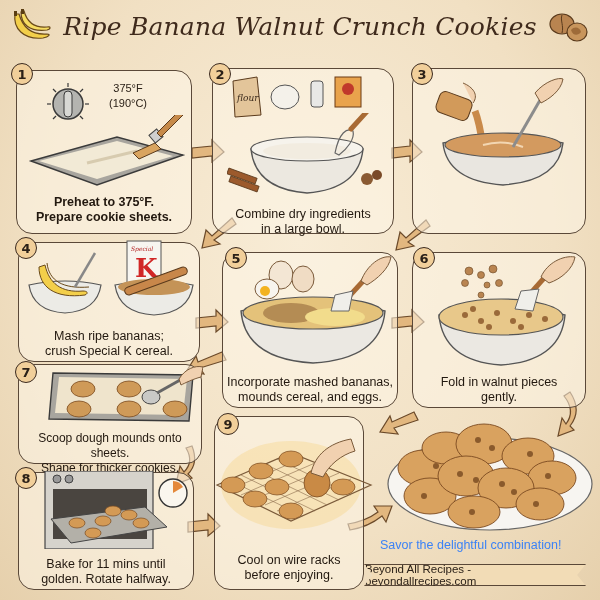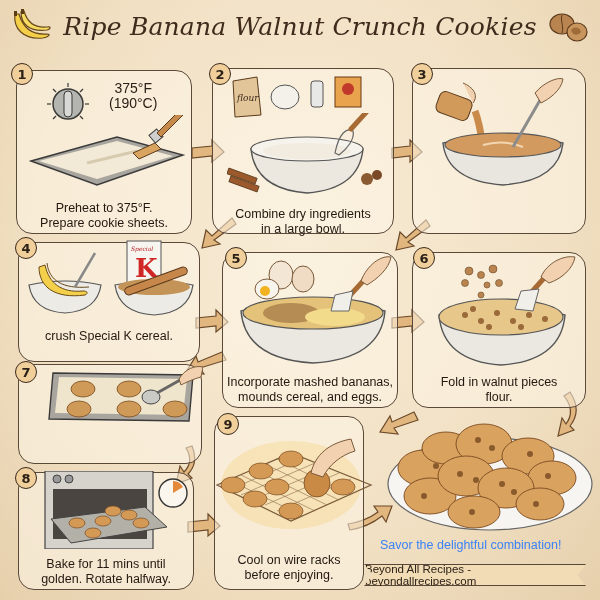--- a/index.html
+++ b/index.html
@@ -107,33 +107,33 @@
     <g stroke="#3a3a3a" stroke-width="1.2">
       <line x1="25" y1="4" x2="25" y2="8"></line>
         <line x1="40" y1="10" x2="37" y2="13"></line>
       <line x1="46" y1="25" x2="42" y2="25"></line>
         <line x1="10" y1="10" x2="13" y2="13"></line>
       <line x1="4" y1="25" x2="8" y2="25"></line>
         <line x1="40" y1="40" x2="37" y2="37"></line>
       <line x1="10" y1="40" x2="13" y2="37"></line>
     </g>
   </svg>
-  <div class="art" style="left:92px;top:10px;font-family:'Liberation Sans',sans-serif;font-size:14px;line-height:15px;text-align:center;">
+  <div class="art" style="left:92px;top:10px;font-family:'Liberation Sans',sans-serif;font-size:11px;line-height:15px;text-align:center;">
     <div>375°F</div>
     <div>(190°C)</div>
   </div>
   <svg class="art" style="left:10px;top:44px;width:160px;height:80px;" viewBox="0 0 160 80">
     <path d="M4 46 L90 22 L156 40 L70 70 Z" fill="#a8a59e" stroke="#3a3a3a" stroke-width="1.4"></path>
     <path d="M12 46 L90 26 L146 41 L70 64 Z" fill="#f2ead6"></path>
     <path d="M60 48 L110 36" stroke="#c6b796" stroke-width="3" opacity="0.6"></path>
     <path d="M106 38 L128 28 L134 34 L112 44 Z" fill="#d9a45f" stroke="#5a3a1c" stroke-width="1"></path>
     <rect x="124" y="16" width="10" height="10" transform="rotate(-40 129 21)" fill="#cfcfcf" stroke="#444" stroke-width="1"></rect>
     <path d="M130 18 L152 -4 L156 0 L134 22 Z" fill="#c68a4a" stroke="#5a3a1c" stroke-width="1"></path>
   </svg>
-  <div class="caption" style="top:130px;">
+  <div class="caption" style="top:124px;font-weight:bold;">
     <div>Preheat to 375°F.</div>
     <div>Prepare cookie sheets.</div>
   </div>
 </div>
 
 <div class="panel" style="left:212px;top:68px;width:182px;height:166px;">
   <div class="step-num" style="left:-4px;top:-6px;">2</div>
   <svg class="art" style="left:14px;top:2px;width:160px;height:50px;" viewBox="0 0 160 50">
     <path d="M6 10 L30 6 L34 44 L8 46 Z" fill="#e3c59a" stroke="#5a3a1c" stroke-width="1"></path>
     <text x="10" y="30" font-size="9" font-family="DejaVu Serif, serif" font-style="italic" fill="#3a2a1c">flour</text>
@@ -185,20 +185,21 @@
   </svg>
   <svg class="art" style="left:92px;top:-6px;width:86px;height:82px;" viewBox="0 0 86 82">
     <rect x="16" y="4" width="34" height="42" fill="#f7f5f0" stroke="#555" stroke-width="1"></rect>
     <text x="20" y="14" font-size="6" fill="#b21f1f" font-family="DejaVu Serif, serif" font-style="italic">Special</text>
     <text x="24" y="40" font-size="26" font-weight="bold" fill="#d12626" font-family="DejaVu Serif, serif">K</text>
     <path d="M4 48 Q43 40 82 48 Q78 76 43 78 Q8 76 4 48 Z" fill="#ecebe6" stroke="#555" stroke-width="1.2"></path>
     <ellipse cx="43" cy="50" rx="36" ry="8" fill="#c49357"></ellipse>
     <rect x="12" y="40" width="66" height="8" rx="4" transform="rotate(-20 45 44)" fill="#c8874a" stroke="#5a3a1c" stroke-width="1"></rect>
   </svg>
   <div class="caption" style="top:86px;">
+    <div>Mash ripe bananas;</div>
     <div>crush Special K cereal.</div>
   </div>
 </div>
 
 <div class="panel" style="left:222px;top:252px;width:176px;height:156px;">
   <div class="step-num" style="left:2px;top:-6px;">5</div>
   <svg class="art" style="left:8px;top:2px;width:164px;height:114px;" viewBox="0 0 164 114">
     <ellipse cx="50" cy="20" rx="12" ry="14" fill="#f3e6d4" stroke="#7a5a3a" stroke-width="1"></ellipse>
     <ellipse cx="72" cy="24" rx="11" ry="13" fill="#f0dcc4" stroke="#7a5a3a" stroke-width="1"></ellipse>
     <ellipse cx="36" cy="34" rx="12" ry="10" fill="#f7f4ee" stroke="#7a5a3a" stroke-width="1"></ellipse>
@@ -241,40 +242,44 @@
       <circle cx="64" cy="72" r="3"></circle>
         <circle cx="96" cy="72" r="3"></circle>
         <circle cx="48" cy="54" r="3"></circle>
     </g>
     <path d="M104 40 L120 22" stroke="#a86a34" stroke-width="5"></path>
     <path d="M96 36 L114 34 L108 56 L90 54 Z" fill="#f0efea" stroke="#666" stroke-width="1"></path>
     <path d="M116 22 C122 8 138 0 150 2 C148 14 136 24 124 28 Z" fill="#f1d1b0" stroke="#7a5a3a" stroke-width="1"></path>
   </svg>
   <div class="caption" style="top:122px;">
     <div>Fold in walnut pieces</div>
-    <div>flour.</div>
+    <div>gently.</div>
   </div>
 </div>
 
 <div class="panel" style="left:18px;top:364px;width:184px;height:100px;">
   <div class="step-num" style="left:-4px;top:-4px;">7</div>
   <svg class="art" style="left:14px;top:0px;width:170px;height:64px;" viewBox="0 0 170 64">
     <path d="M20 8 L160 10 L156 56 L16 54 Z" fill="#a8a59e" stroke="#3a3a3a" stroke-width="1.4"></path>
     <path d="M26 12 L154 14 L150 50 L22 48 Z" fill="#efe4cc"></path>
     <g fill="#cf9a58" stroke="#7a4a20" stroke-width="0.8">
       <ellipse cx="50" cy="24" rx="12" ry="8"></ellipse>
         <ellipse cx="96" cy="24" rx="12" ry="8"></ellipse>
       <ellipse cx="46" cy="44" rx="12" ry="8"></ellipse>
         <ellipse cx="96" cy="44" rx="12" ry="8"></ellipse>
       <ellipse cx="142" cy="44" rx="12" ry="8"></ellipse>
     </g>
     <ellipse cx="118" cy="32" rx="9" ry="7" fill="#c9c9c6" stroke="#444" stroke-width="1"></ellipse>
     <path d="M124 28 L156 10" stroke="#666" stroke-width="3"></path>
     <path d="M146 14 C152 4 162 0 170 2 L168 12 C160 14 152 18 148 20 Z" fill="#f1d1b0" stroke="#7a5a3a" stroke-width="1"></path>
   </svg>
+  <div class="caption" style="top:66px;font-size:12px;">
+    <div>Scoop dough mounds onto sheets.</div>
+    <div>Shape for thicker cookies.</div>
+  </div>
 </div>
 
 <div class="panel" style="left:18px;top:472px;width:176px;height:118px;">
   <div class="step-num" style="left:-4px;top:-6px;">8</div>
   <svg class="art" style="left:22px;top:-2px;width:150px;height:78px;" viewBox="0 0 150 78">
     <rect x="4" y="0" width="108" height="78" fill="#d6d3cc" stroke="#444" stroke-width="1.2"></rect>
     <circle cx="16" cy="8" r="4" fill="#999" stroke="#444"></circle>
       <circle cx="28" cy="8" r="4" fill="#999" stroke="#444"></circle>
     <rect x="12" y="18" width="94" height="50" fill="#4a4540"></rect>
     <path d="M10 48 L104 36 L126 56 L30 72 Z" fill="#b3b0a8" stroke="#444" stroke-width="1"></path>

